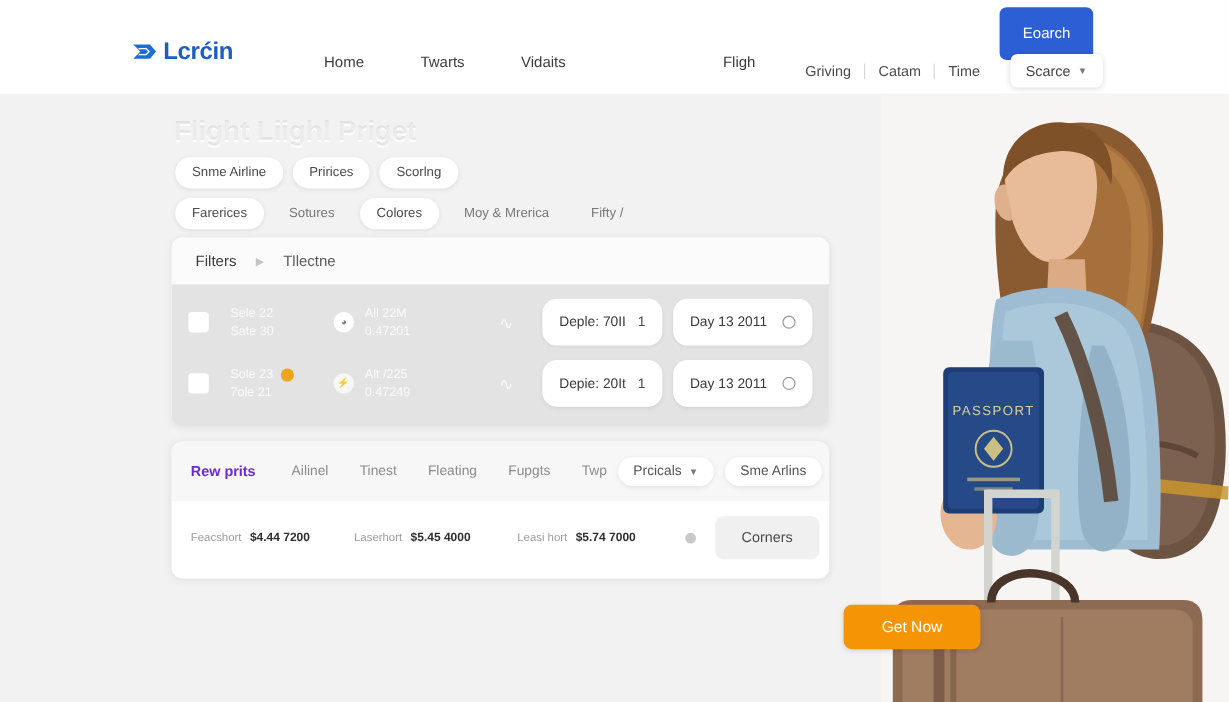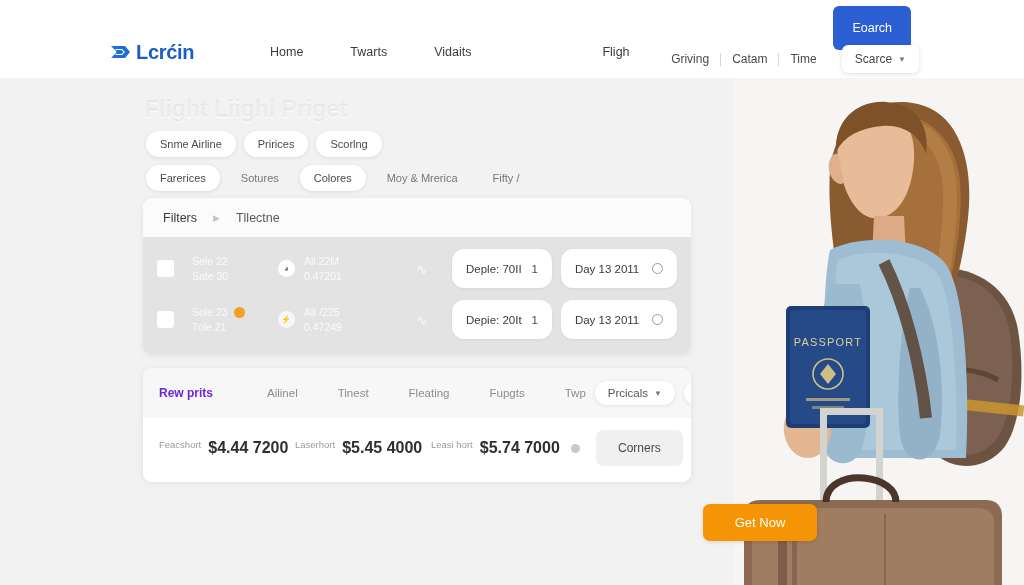--- a/index.html
+++ b/index.html
@@ -16,21 +16,21 @@
   }
 
   
   .header {
     position: absolute; top: 0; left: 0;
     width: 1024px; height: 78px;
     background: #ffffff;
     z-index: 30;
   }
   .logo {
-    position: absolute; left: 110px; top: 42px;
+    position: absolute; left: 110px; top: 33px;
     display: flex; align-items: center; gap: 4px;
   }
   .logo-mark { width: 22px; height: 20px; display:block; }
   .logo-text {
     font-size: 20px; font-weight: 700; color: #1b5fc1;
     letter-spacing: -0.3px; line-height: 1;
   }
   .nav {
     position: absolute; left: 270px; top: 45px;
     display: flex; gap: 47px;
@@ -187,40 +187,40 @@
     box-shadow: 0 1px 7px rgba(0,0,0,0.08);
     overflow: hidden;
   }
   .price-head {
     display: flex; align-items: center;
     padding: 13px 16px;
     background: #f7f7f7;
     gap: 0;
   }
   .ph-title { font-size: 12px; font-weight: 700; color: #6d28d9; margin-right: 30px; white-space: nowrap; }
-  .ph-tabs { display: flex; gap: 40px; flex: 1; margin-left: 24px; }
+  .ph-tabs { display: flex; gap: 26px; flex: 1; }
   .ph-tab { font-size: 11.5px; color: #8c8c8c; white-space: nowrap; }
   .ph-btn {
     background: #ffffff; border-radius: 14px;
     padding: 6px 13px; font-size: 11.5px; color: #555555;
     box-shadow: 0 1px 4px rgba(0,0,0,0.09);
     display: flex; align-items: center; gap: 6px;
     white-space: nowrap; margin-left: 9px;
   }
   .price-body {
     display: flex; align-items: center;
     padding: 12px 16px 16px 16px;
     background: #ffffff;
   }
   .pcell {
     width: 136px; flex: none;
     display: flex; gap: 7px;
   }
   .pcell .plabel { font-size: 9.5px; color: #9b9b9b; white-space: nowrap; }
-  .pcell .pvalue { font-size: 16px; font-weight: 700; color: #2f2f2f; white-space: nowrap; }
+  .pcell .pvalue { font-size: 10px; font-weight: 700; color: #2f2f2f; white-space: nowrap; }
   .gdot {
     width: 9px; height: 9px; border-radius: 50%;
     background: #c9c9c9; flex: none; margin: 0 16px 0 4px;
   }
   .corners-btn {
     background: #f0f0f0; border-radius: 7px;
     padding: 11px 22px; font-size: 12px; color: #4a4a4a;
     white-space: nowrap; border: none; font-family: inherit; cursor: pointer;
   }
 

